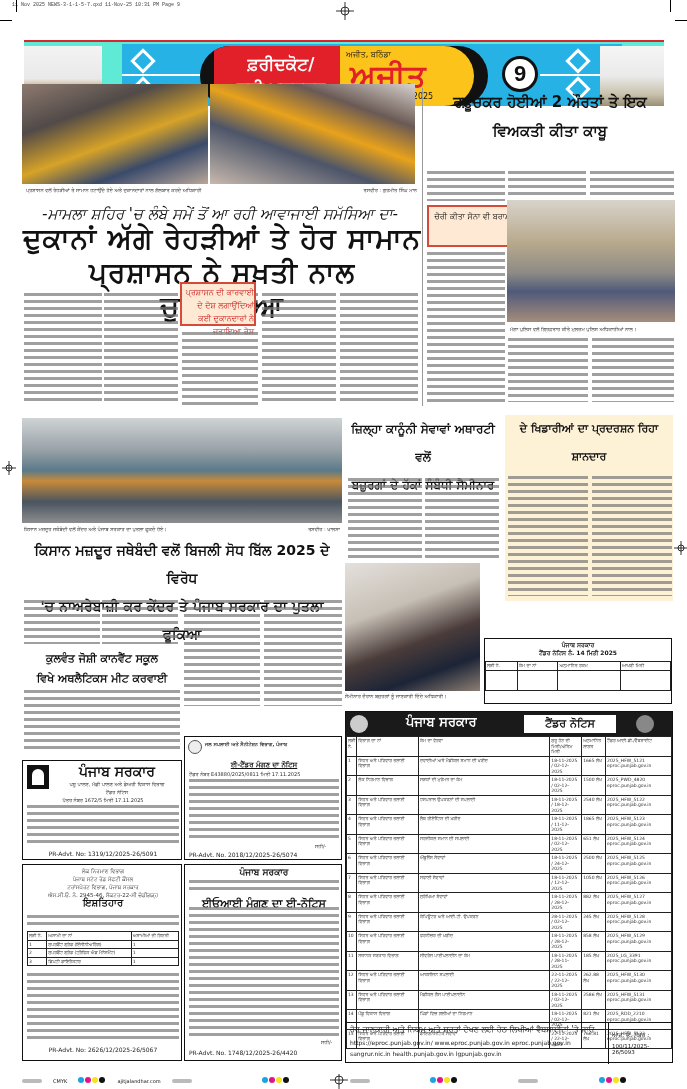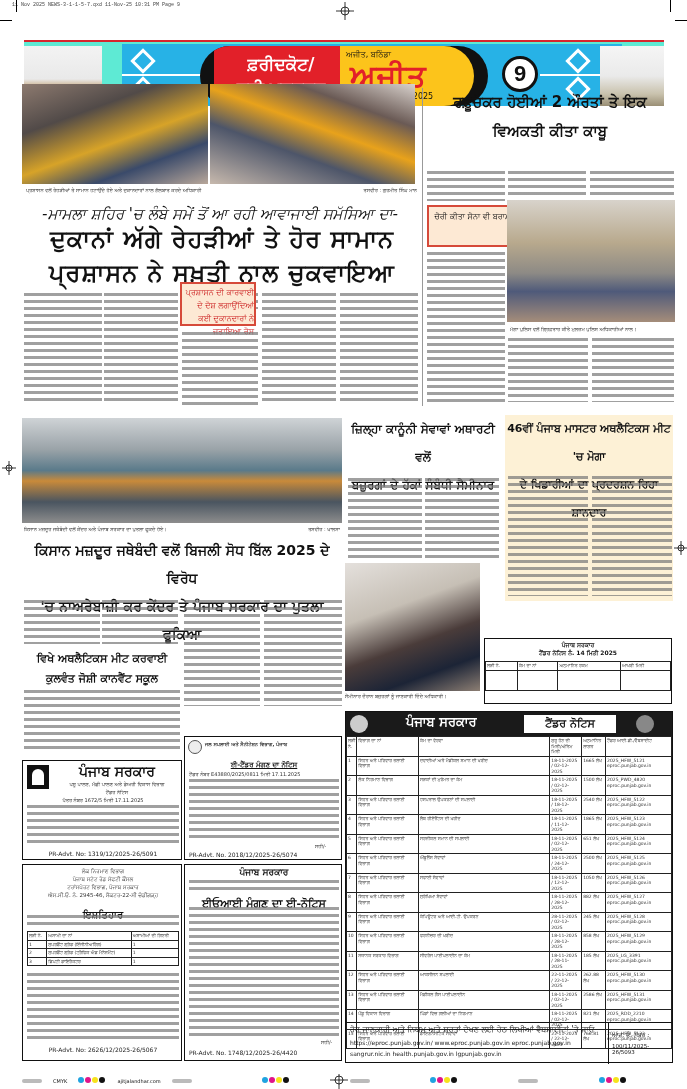--- a/index.html
+++ b/index.html
@@ -20,21 +20,21 @@
   .brand { left: 150px; top: 12px; font-size: 30px; font-weight: bold; color: #e22029; letter-spacing: 1px; }
   .brand-date { left: 144px; top: 46px; font-size: 8px; color: #111; }
   .pageno { left: 478px; top: 14px; width: 36px; height: 36px; border-radius: 50%; background: #fff; border: 3px solid #111; font-size: 22px; font-weight: bold; text-align: center; line-height: 30px; font-family: "Liberation Sans", sans-serif; }
   .diamond { width: 18px; height: 18px; border: 3px solid #fff; transform: rotate(45deg); }
   
   .photo { background: #6b6a6a; overflow: hidden; }
   .p1 { left: 22px; top: 84px; width: 186px; height: 100px; background: linear-gradient(160deg,#8d7a6f 0%,#514a48 30%,#d7a328 55%,#3a4a6a 75%,#b8a79a 100%); }
   .p2 { left: 210px; top: 84px; width: 205px; height: 100px; background: linear-gradient(200deg,#d9d2cd 0%,#6a5a55 25%,#e8a21b 45%,#4d5569 65%,#c7b9ad 100%); }
   .cap { font-size: 5px; color: #333; white-space: nowrap; overflow: hidden; }
   .kicker { left: 20px; top: 205px; width: 400px; text-align: center; font-size: 15px; color: #111; font-style: italic; }
-  .hl-big { left: 22px; top: 222px; width: 400px; text-align: center; font-size: 24px; font-weight: bold; letter-spacing: 1px; line-height: 34px; color: #111; }
+  .hl-big { left: 22px; top: 222px; width: 400px; text-align: center; font-size: 28px; font-weight: bold; letter-spacing: 1px; line-height: 34px; color: #111; }
   .col { font-size: 5px; line-height: 7px; color: #444; overflow: hidden; text-align: justify; }
   .col::before { content: ""; display: block; height: 100%; background: repeating-linear-gradient(180deg, #777 0 3px, transparent 3px 7px); opacity: .7; }
   .pull { left: 180px; top: 282px; width: 76px; height: 44px; border: 2px solid #d64a3a; background: #fde9d4; font-size: 8px; color: #c22; text-align: right; line-height: 13px; padding-top: 2px; }
   .hl-right { left: 425px; top: 88px; width: 250px; text-align: center; font-size: 15px; font-weight: bold; line-height: 29px; color: #111; }
   .pull2 { left: 427px; top: 205px; width: 96px; height: 42px; border: 2px solid #d64a3a; background: #fde9d4; font-size: 8px; color: #111; text-align: center; line-height: 14px; padding-top: 3px; }
   .p3 { left: 507px; top: 200px; width: 168px; height: 122px; background: linear-gradient(180deg,#d8d3cb 0%,#b8a98d 35%,#8d8a85 60%,#4f5a7a 75%,#a58d7a 100%); }
   .p4 { left: 22px; top: 418px; width: 320px; height: 105px; background: linear-gradient(180deg,#cfd3d6 0%,#9aa3a8 30%,#5a7a8a 50%,#c98a3a 60%,#4a5560 80%,#8d8d8d 100%); }
   .hl-kisan { left: 22px; top: 536px; width: 320px; text-align: center; font-size: 14px; font-weight: bold; line-height: 28px; color: #111; }
   .hl-ved { left: 348px; top: 415px; width: 150px; text-align: center; font-size: 12px; font-weight: bold; line-height: 28px; color: #111; }
   .hl-meet { left: 505px; top: 415px; width: 168px; background: #fdf1d6; text-align: center; font-size: 11px; font-weight: bold; line-height: 28px; color: #111; }
@@ -134,36 +134,35 @@
 <div class="abs cap" style="left:300px;top:526px;width:40px;text-align:right;">ਤਸਵੀਰ : ਖਾਲਸਾ</div>
 <div class="abs hl-kisan">
   <div>ਕਿਸਾਨ ਮਜ਼ਦੂਰ ਜਥੇਬੰਦੀ ਵਲੋਂ ਬਿਜਲੀ ਸੋਧ ਬਿੱਲ 2025 ਦੇ ਵਿਰੋਧ</div>
   <div>'ਚ ਨਾਅਰੇਬਾਜ਼ੀ ਕਰ ਕੇਂਦਰ ਤੇ ਪੰਜਾਬ ਸਰਕਾਰ ਦਾ ਪੁਤਲਾ ਫੂਕਿਆ</div>
 </div>
 <div class="abs col" style="left:24px;top:600px;width:76px;height:44px;"></div>
 <div class="abs col" style="left:102px;top:600px;width:76px;height:44px;"></div>
 <div class="abs col" style="left:184px;top:600px;width:76px;height:106px;"></div>
 <div class="abs col" style="left:264px;top:600px;width:78px;height:106px;"></div>
 <div class="abs subhl">
+  <div>ਕੁਲਵੰਤ ਜੋਸ਼ੀ ਕਾਨਵੈਂਟ ਸਕੂਲ</div>
   <div>ਵਿਖੇ ਅਥਲੈਟਿਕਸ ਮੀਟ ਕਰਵਾਈ</div>
-  <div>ਕੁਲਵੰਤ ਜੋਸ਼ੀ ਕਾਨਵੈਂਟ ਸਕੂਲ</div>
 </div>
 <div class="abs col" style="left:24px;top:690px;width:156px;height:62px;"></div>
 
 <div class="abs hl-ved">
   <div>ਜ਼ਿਲ੍ਹਾ ਕਾਨੂੰਨੀ ਸੇਵਾਵਾਂ ਅਥਾਰਟੀ ਵਲੋਂ</div>
   <div>ਬਜ਼ੁਰਗਾਂ ਦੇ ਹੱਕਾਂ ਸੰਬੰਧੀ ਸੈਮੀਨਾਰ</div>
 </div>
 <div class="abs col" style="left:348px;top:478px;width:74px;height:80px;"></div>
 <div class="abs col" style="left:425px;top:478px;width:74px;height:80px;"></div>
 <div class="abs photo p5"></div>
 <div class="abs cap" style="left:345px;top:693px;width:135px;">ਸੈਮੀਨਾਰ ਦੌਰਾਨ ਬਜ਼ੁਰਗਾਂ ਨੂੰ ਜਾਣਕਾਰੀ ਦਿੰਦੇ ਅਧਿਕਾਰੀ।</div>
 <div class="abs meet-bg"></div>
 <div class="abs hl-meet">
-  <div>46ਵੀਂ ਪੰਜਾਬ ਮਾਸਟਰ ਅਥਲੈਟਿਕਸ ਮੀਟ 'ਚ ਮੋਗਾ</div>
   <div>ਦੇ ਖਿਡਾਰੀਆਂ ਦਾ ਪ੍ਰਦਰਸ਼ਨ ਰਿਹਾ ਸ਼ਾਨਦਾਰ</div>
 </div>
 <div class="abs col" style="left:508px;top:476px;width:80px;height:120px;"></div>
 <div class="abs col" style="left:592px;top:476px;width:80px;height:120px;"></div>
 
 <div class="abs ad" style="left:484px;top:638px;width:188px;height:66px;">
   <div class="ad-title" style="font-size:6px;margin-top:2px;">ਪੰਜਾਬ ਸਰਕਾਰ</div>
   <div class="ad-title" style="font-size:6px;">ਟੈਂਡਰ ਨੋਟਿਸ ਨੰ. 14 ਮਿਤੀ 2025</div>
   <table style="margin-top:4px;">
     <tbody>
@@ -203,21 +202,21 @@
   <div class="abs col" style="left:4px;top:42px;width:150px;height:62px;"></div>
   <div class="abs ad-line" style="left:130px;top:106px;">ਸਹੀ/-</div>
   <div class="abs adv" style="left:4px;top:114px;text-align:left;">PR-Advt. No. 2018/12/2025-26/5074</div>
 </div>
 
 <div class="abs ad" style="left:22px;top:864px;width:160px;height:197px;">
   <div class="abs ad-line" style="left:0;top:3px;width:160px;text-align:center;font-size:5.5px;">ਲੋਕ ਨਿਰਮਾਣ ਵਿਭਾਗ</div>
   <div class="abs ad-line" style="left:0;top:11px;width:160px;text-align:center;font-size:5.5px;">ਪੰਜਾਬ ਸਟੇਟ ਰੋਡ ਸੇਫਟੀ ਕੌਂਸਲ</div>
   <div class="abs ad-line" style="left:0;top:19px;width:160px;text-align:center;font-size:5.5px;">ਟਰਾਂਸਪੋਰਟ ਵਿਭਾਗ, ਪੰਜਾਬ ਸਰਕਾਰ</div>
   <div class="abs ad-line" style="left:0;top:27px;width:160px;text-align:center;font-size:5.5px;">ਐਸ.ਸੀ.ਓ. ਨੰ. 2945-46, ਸੈਕਟਰ-22-ਸੀ ਚੰਡੀਗੜ੍ਹ</div>
-  <div class="abs ad-title" style="left:0;top:44px;width:160px;font-size:10px;text-align:center;">ਇਸ਼ਤਿਹਾਰ</div>
+  <div class="abs ad-title" style="left:0;top:32px;width:160px;font-size:10px;text-align:center;">ਇਸ਼ਤਿਹਾਰ</div>
   <div class="abs col" style="left:4px;top:50px;width:152px;height:14px;"></div>
   <div class="abs" style="left:4px;top:66px;width:152px;">
     <table>
       <tbody>
           <tr>
         <th>ਲੜੀ ਨੰ.</th>
         <th>ਅਸਾਮੀ ਦਾ ਨਾਂ</th>
         <th>ਅਸਾਮੀਆਂ ਦੀ ਗਿਣਤੀ</th>
       </tr>
       <tr>

